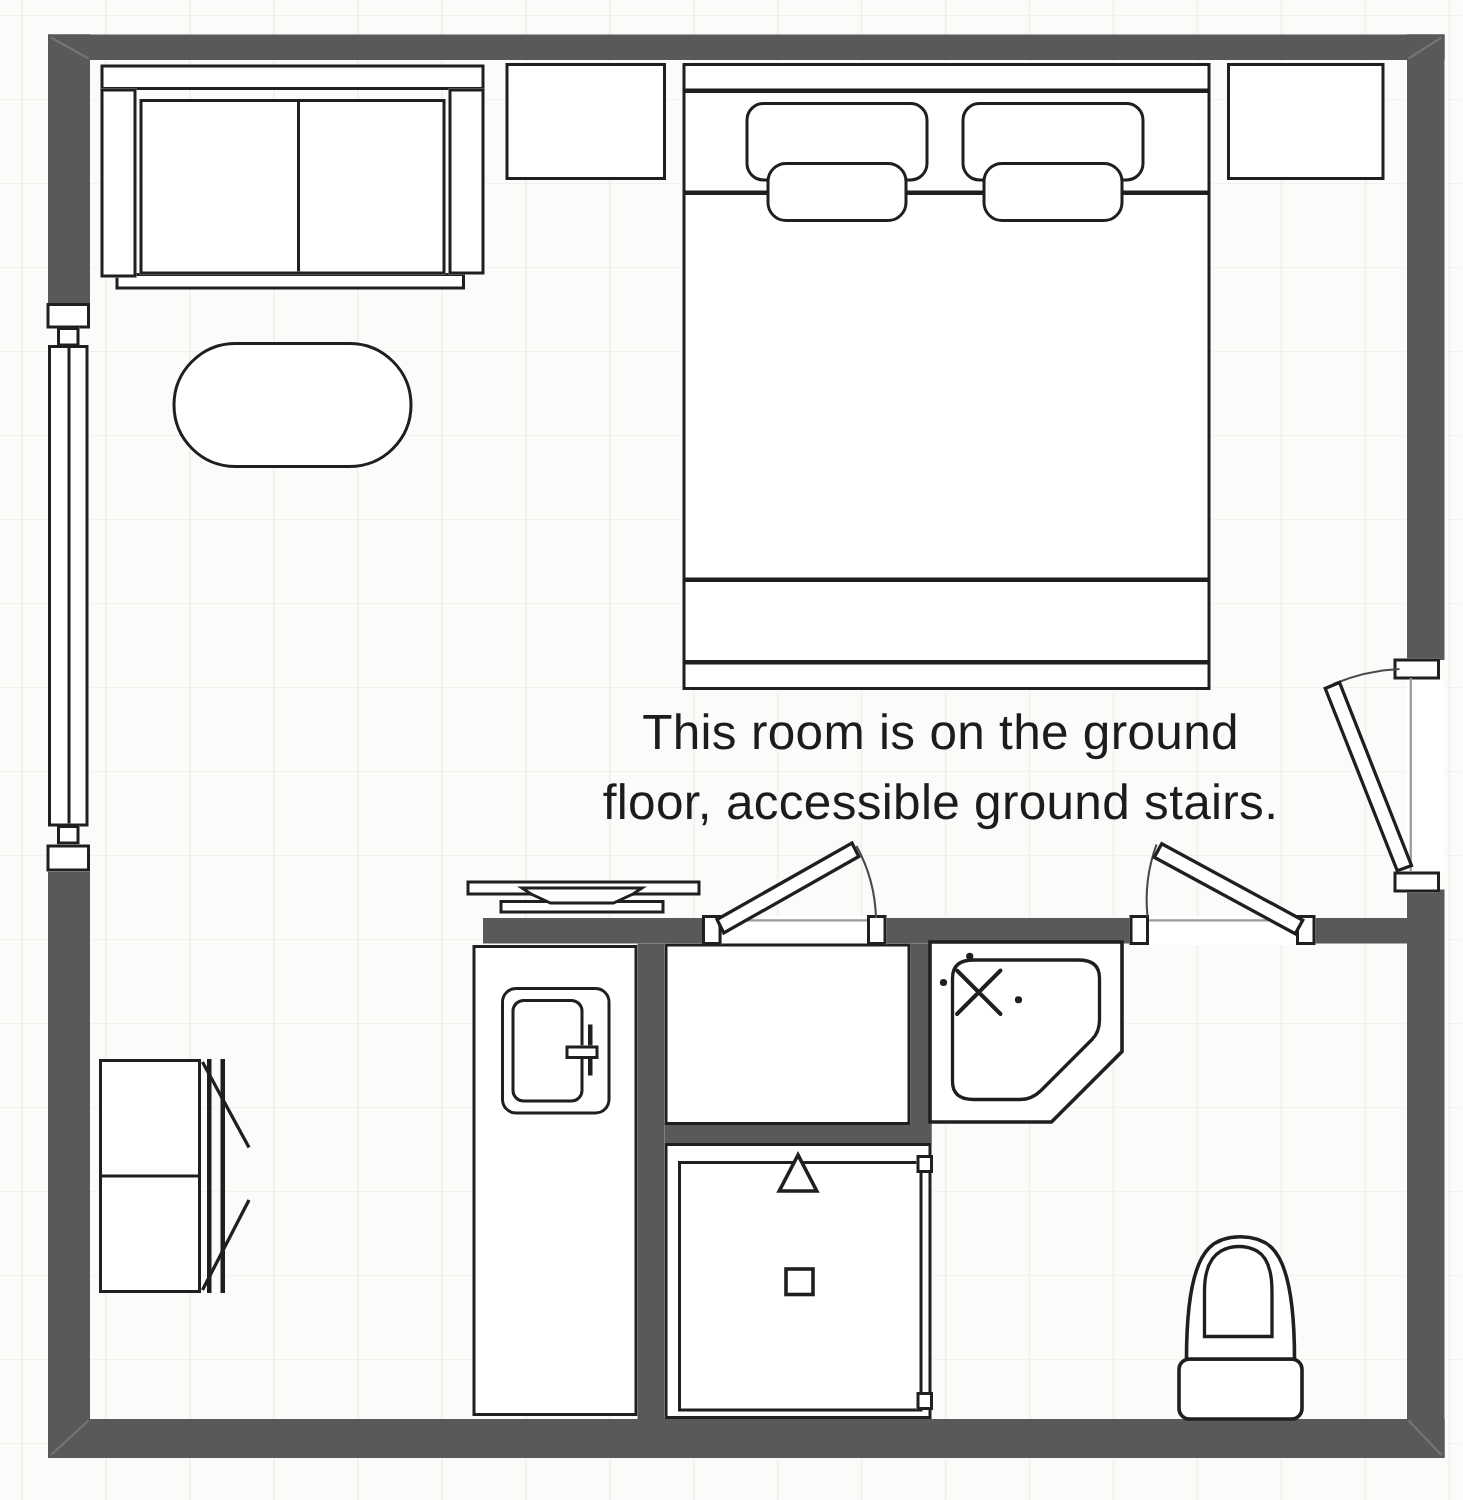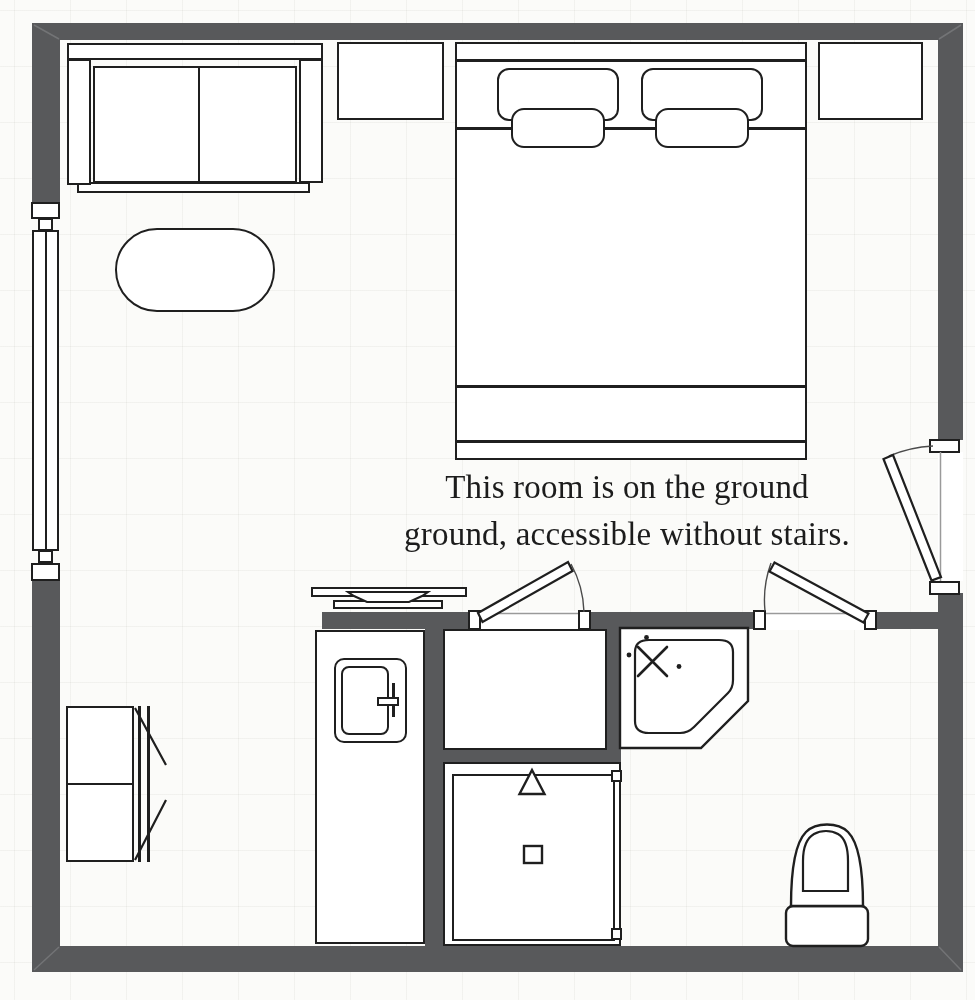--- a/index.html
+++ b/index.html
@@ -26,21 +26,21 @@
   .furn{background:#fff;border:2px solid var(--line);}
   .furn-thick{background:#fff;border:2.5px solid var(--line);}
   .blk{background:var(--line);}
   .opening{background:#fff;}
   svg.overlay{position:absolute;left:0;top:0;z-index:30;pointer-events:none;}
   .annotation{
     position:absolute;left:327px;top:464px;width:600px;z-index:40;
     text-align:center;color:#1c1c1c;
     font-size:33px;line-height:47px;letter-spacing:0.2px;
   }
-  .annotation div{white-space:nowrap;font-family:Liberation Serif, serif;}.z2{z-index:2}.z3{z-index:3}.z4{z-index:4}.z5{z-index:5}
+  .annotation div{white-space:nowrap;}.z2{z-index:2}.z3{z-index:3}.z4{z-index:4}.z5{z-index:5}
 </style>
 </head>
 <body>
 
 <div class="canvas">
 
   <div class="abs wall z2" style="left:32px;top:23px;width:931px;height:17px;"></div>
   <div class="abs wall z2" style="left:32px;top:23px;width:28px;height:180px;"></div>
   <div class="abs wall z2" style="left:32px;top:581px;width:28px;height:391px;"></div>
   <div class="abs wall z2" style="left:938px;top:23px;width:25px;height:417px;"></div>
@@ -155,16 +155,16 @@
     <polygon points="532,770 519.5,794 544.5,794" fill="#ffffff" stroke="#1f1f1f" stroke-width="2.4"></polygon>
     <rect x="524" y="846" width="18" height="17" fill="#ffffff" stroke="#1f1f1f" stroke-width="2.4"></rect>
 
     <rect x="786" y="906" width="82" height="40" rx="7" fill="#ffffff" stroke="#1f1f1f" stroke-width="2.4"></rect>
     <path d="M791 906 C791 866 796 842 806 832 C816 822 838 822 848 832 C858 842 863 866 863 906 Z" fill="#ffffff" stroke="#1f1f1f" stroke-width="2.4"></path>
     <path d="M803 891 V861 C803 847 807 838 814 834 C821 830 831 830 838 834 C845 838 848 847 848 861 V891 Z" fill="#ffffff" stroke="#1f1f1f" stroke-width="2.2"></path>
   </svg>
 
   <div class="annotation">
     <div>This room is on the ground</div>
-    <div>ground, accessible without stairs.</div>
+    <div>floor, accessible ground stairs.</div>
   </div>
 
 </div>
 
 </body></html>

